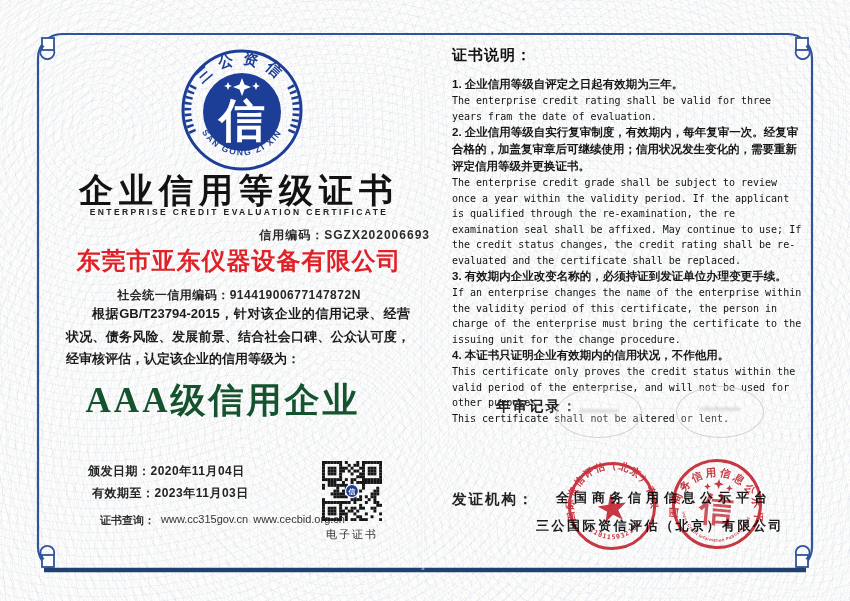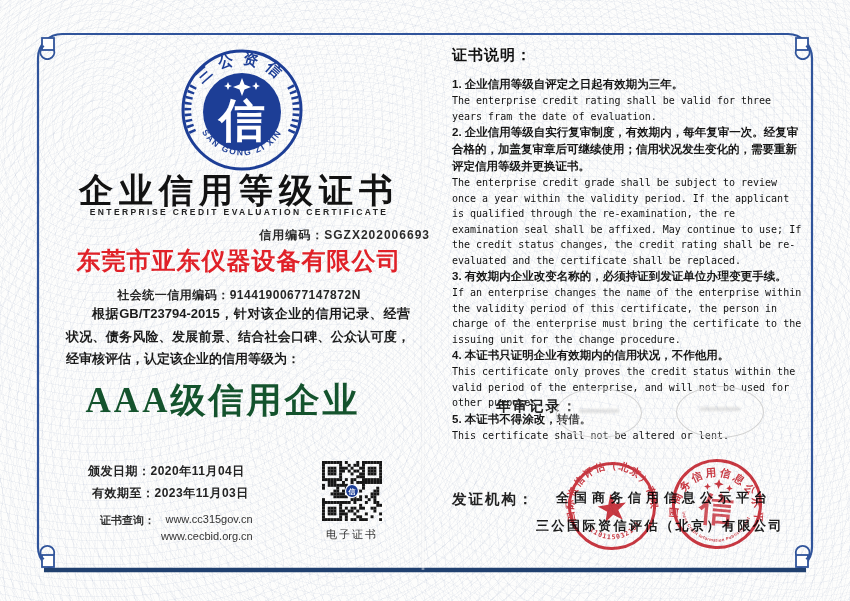--- a/index.html
+++ b/index.html
@@ -31,21 +31,21 @@
   .company{left:48px;top:245px;width:382px;font:700 24px "Liberation Sans",sans-serif;color:#e02128;letter-spacing:1px;white-space:nowrap;}
   .uscc{left:48px;top:287px;width:382px;font:700 12px "Liberation Sans",sans-serif;letter-spacing:.5px;color:#262626;}
   .bodytext{left:66px;top:303px;width:344px;font:700 13px "Liberation Sans",sans-serif;
          line-height:22.5px;text-align:justify;text-indent:2em;color:#1c1c1c;}
   .rating{left:32px;top:377px;width:382px;font:700 35px "Liberation Serif",serif;color:#14532d;letter-spacing:3px;white-space:nowrap;}
   .dateline{font:700 12px "Liberation Sans",sans-serif;color:#222;letter-spacing:.5px;}
   .issue-line{left:88px;top:463px;}
   .valid-line{left:92px;top:485px;text-align:right;}
   .query-row{left:100px;top:513px;display:flex;gap:6px;}
   .query-label{font:700 11px "Liberation Sans",sans-serif;color:#333;}
-  .query-urls{display:flex;flex-direction:column;gap:5px;font:400 11px "Liberation Sans",sans-serif;color:#333;align-items:flex-end;}
+  .query-urls{display:flex;flex-direction:row;gap:5px;font:400 11px "Liberation Sans",sans-serif;color:#333;}
   .qr-box{left:322px;top:461px;width:60px;height:60px;}
   .qr-caption{left:310px;top:527px;width:84px;font:400 11px "Liberation Sans",sans-serif;letter-spacing:2px;color:#333;}
 
   
   .heading{left:452px;top:46px;font:800 15px "Liberation Sans",sans-serif;color:#111;letter-spacing:1px;}
   .items{left:452px;top:76px;width:354px;}
   .items p{margin:0;}
   .zh{font:700 11.5px "Liberation Sans",sans-serif;line-height:17px;color:#161616;}
   .en{font:400 10px "DejaVu Sans Mono",monospace;line-height:15.5px;color:#111;}
   .annual-label{left:452px;top:397px;font:700 14.5px "Liberation Sans",sans-serif;letter-spacing:2px;color:#222;margin-left:44px;}
@@ -387,21 +387,20 @@
 
   <div class="abs items">
     <p class="zh">1. 企业信用等级自评定之日起有效期为三年。</p>
     <p class="en">The enterprise credit rating shall be valid for three years fram the date of evaluation.</p>
     <p class="zh">2. 企业信用等级自实行复审制度，有效期内，每年复审一次。经复审合格的，加盖复审章后可继续使用；信用状况发生变化的，需要重新评定信用等级并更换证书。</p>
     <p class="en">The enterprise credit grade shall be subject to review once a year within the validity period. If the applicant is qualified through the re-examination, the re examination seal shall be affixed. May continue to use; If the credit status changes, the credit rating shall be re-evaluated and the certificate shall be replaced.</p>
     <p class="zh">3. 有效期内企业改变名称的，必须持证到发证单位办理变更手续。</p>
     <p class="en">If an enterprise changes the name of the enterprise within the validity period of this certificate, the person in charge of the enterprise must bring the certificate to the issuing unit for the change procedure.</p>
     <p class="zh">4. 本证书只证明企业有效期内的信用状况，不作他用。</p>
     <p class="en">This certificate only proves the credit status within the valid period of the enterprise, and will not be used for other purposes.</p>
-    <p class="zh">5. 本证书不得涂改，转借。</p>
     <p class="en">This certificate shall not be altered or lent.</p>
   </div>
 
   <div class="abs annual-label">年审记录：</div>
   <div class="abs stamp-ellipse stamp-1">
       <i></i>
     </div>
   <div class="abs stamp-ellipse stamp-2">
       <i></i>
     </div>

